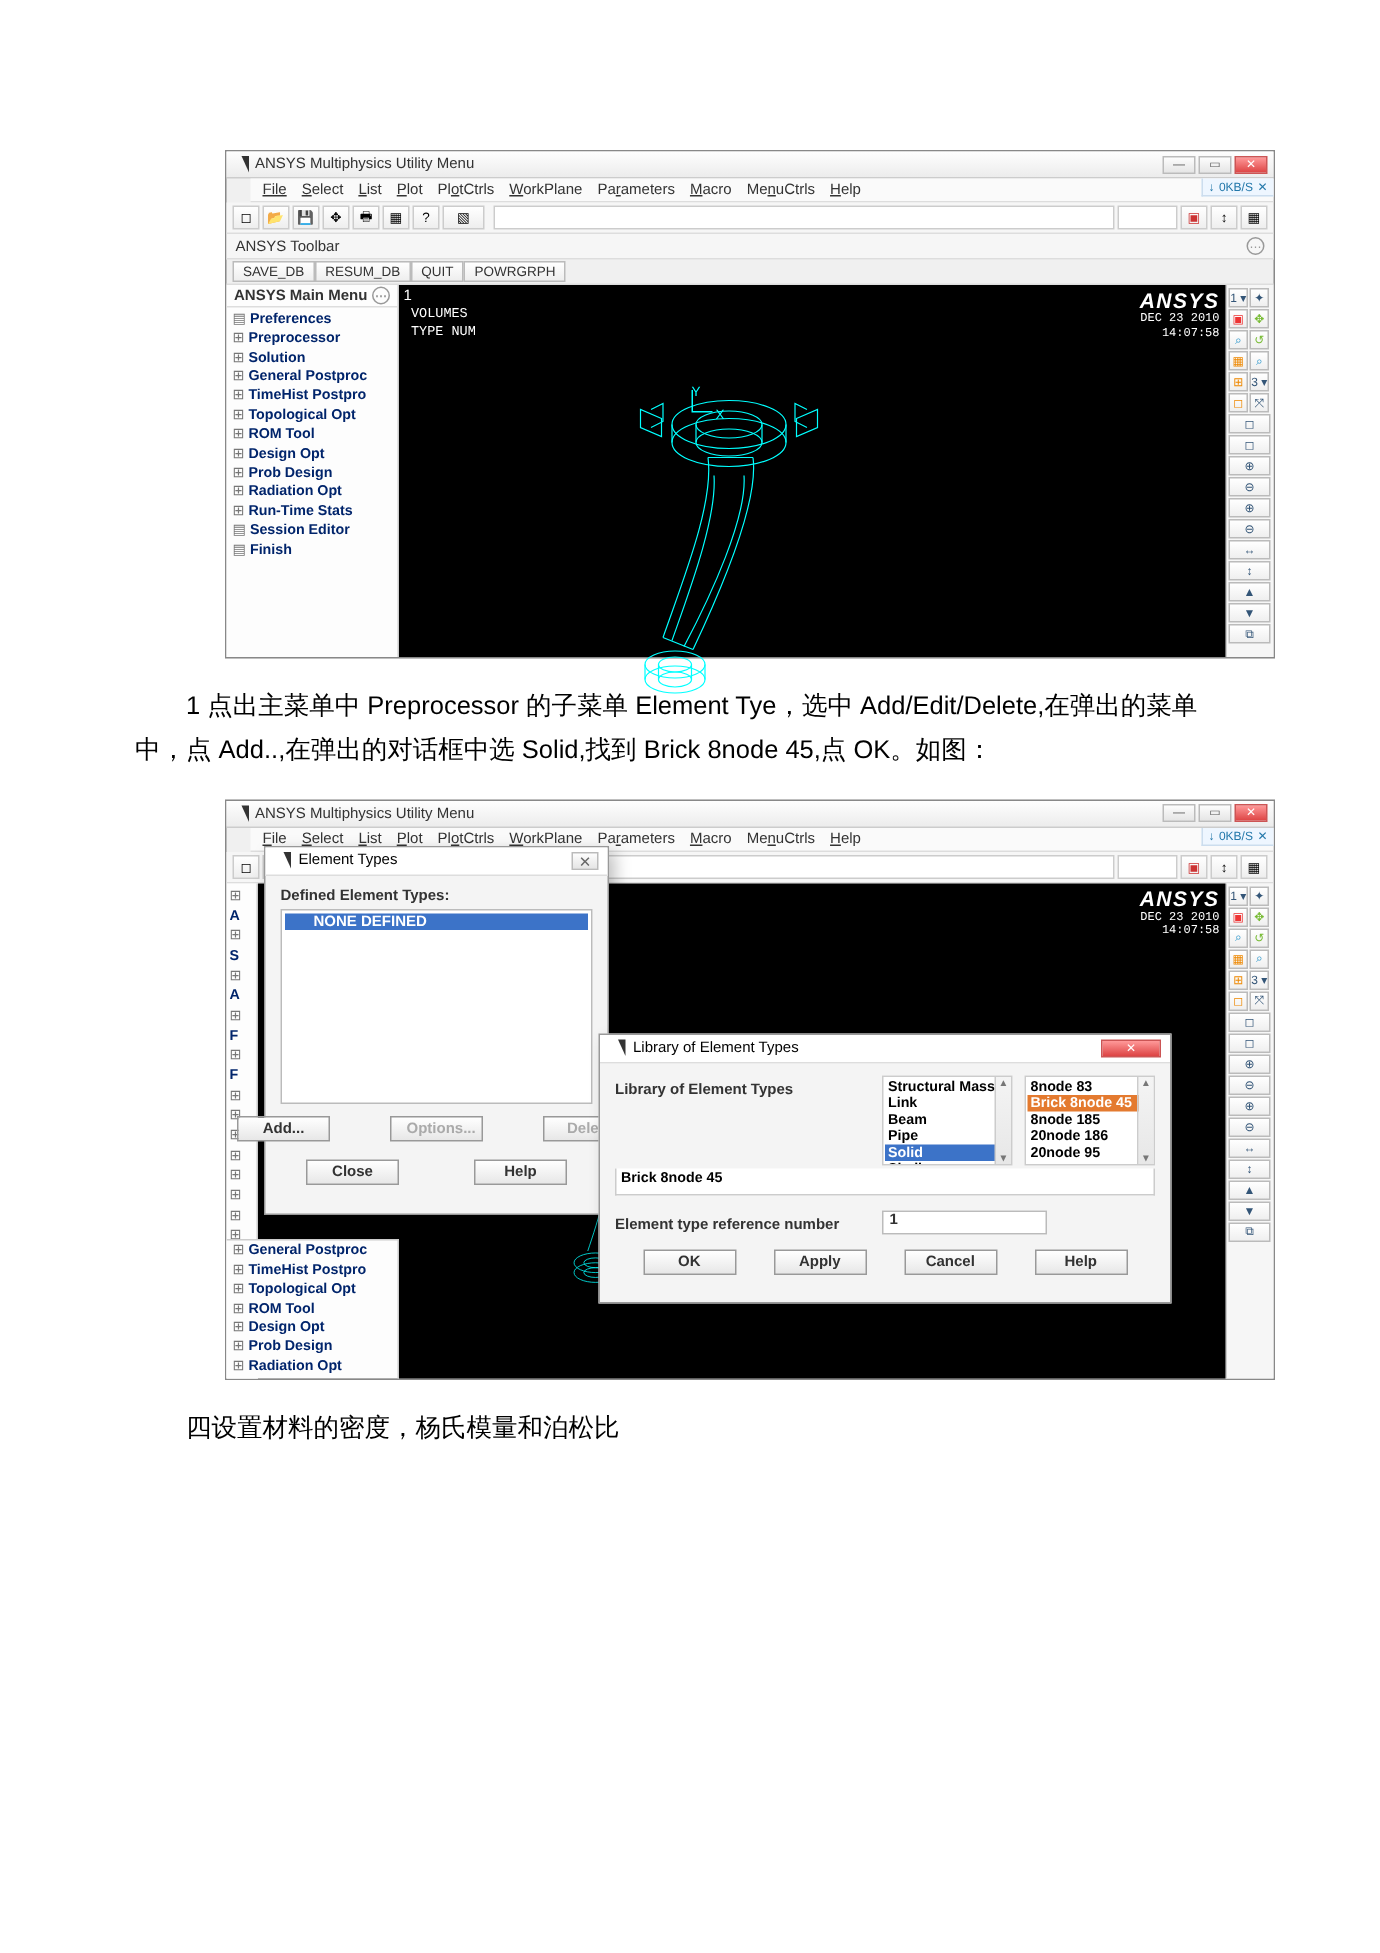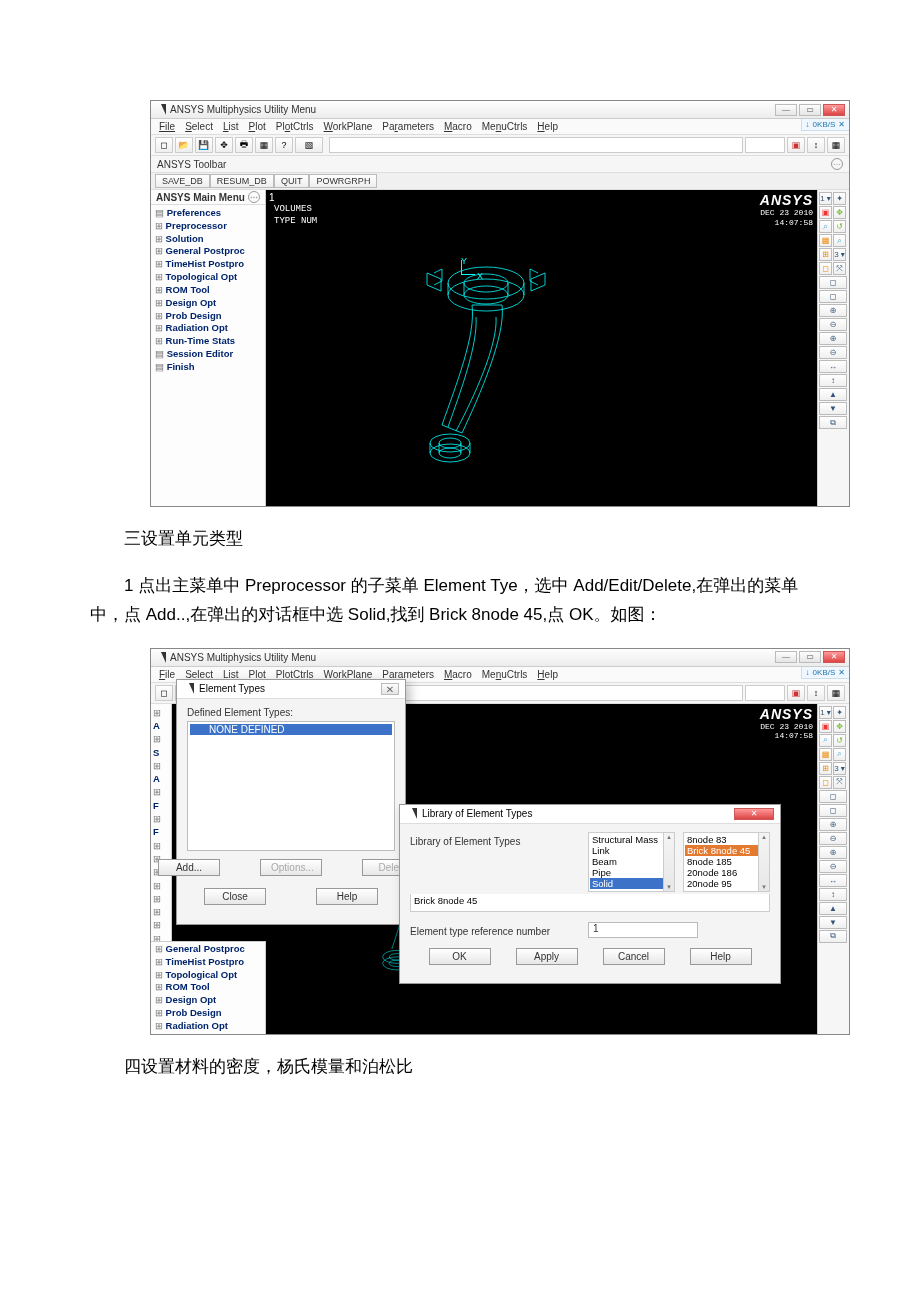--- a/index.html
+++ b/index.html
@@ -72,20 +72,21 @@
     font-size:8px; color:#27a; padding:1px 4px;
     background:#eef6ff; border-left:1px solid #cde; border-bottom:1px solid #cde;
   }
   .menubar {
     display: flex; gap: 10px;
     padding: 2px 8px;
     border-bottom: 1px solid #ddd;
     background: #fafafa;
     font-size: 10px;
     color: #333;
+    margin-left: 16px;
   }
   .menubar span u { text-decoration: underline; }
   .toolbar-row {
     display: flex; align-items: center; gap: 2px;
     padding: 2px 4px;
     border-bottom: 1px solid #ddd;
     background: #f6f6f6;
     position: relative;
   }
   .tbtn {
@@ -128,21 +129,21 @@
     align-items: flex-end;
   }
   .tb-flatbtn {
     border:1px solid #bbb; background:linear-gradient(#fff,#eee);
     font-size: 9px; padding: 1px 6px;
     color:#333;
   }
 
   .body-split {
     display:flex;
-    height: 316px;
+    height: 248px;
   }
   .mainmenu-panel {
     width: 115px;
     background: #fdfdfd;
     border-right: 1px solid #ccc;
   }
   .mm-title {
     display:flex; justify-content:space-between; align-items:center;
     padding: 1px 5px;
     border-bottom: 1px solid #ddd;
@@ -247,21 +248,21 @@
     display:flex; align-items:center; justify-content:space-between;
     background:#fff;
     padding: 3px 6px;
     border-bottom:1px solid #ddd;
   }
   .dlg-title .t { display:flex; align-items:center; gap:5px;}
   .dlg-title .close {
     width:18px; height:12px; text-align:center; font-size:10px;
     border:1px solid #bbb; background:linear-gradient(#fdfdfd,#e5e5e5); color:#666;
   }
-  .dlg-body { padding: 8px 10px; }
+  .dlg-body { padding: 8px 10px; font-weight: bold; }
   .dlg .lbl { color:#333; margin-bottom:3px; }
   .dlg .listbox {
     height:130px;
     background:#fff; border:1px solid #bbb;
     padding:2px;
   }
   .dlg .listbox .sel {
     background:#3c73c8; color:#fff; padding:0 19px;
   }
   .dlg-btnrow {
@@ -476,21 +477,20 @@
         <span class="side-btn w">⊖</span>
         <span class="side-btn w">↔</span>
         <span class="side-btn w">↕</span>
         <span class="side-btn w">▲</span>
         <span class="side-btn w">▼</span>
         <span class="side-btn w">⧉</span>
       </div>
     </div>
   </div>
 
-  <p class="para">三设置单元类型</p>
   <p class="para">1 点出主菜单中 Preprocessor 的子菜单 Element Tye，选中 Add/Edit/Delete,在弹出的菜单中，点 Add..,在弹出的对话框中选 Solid,找到 Brick 8node 45,点 OK。如图：</p>
 
   <div class="app-window shot2" style="position:relative;">
     <div class="titlebar">
       <div class="left">
         <span class="app-ico"></span>
         <span class="app-title">ANSYS Multiphysics Utility Menu</span>
       </div>
       <div class="win-btns">
         <span class="win-btn">—</span>

